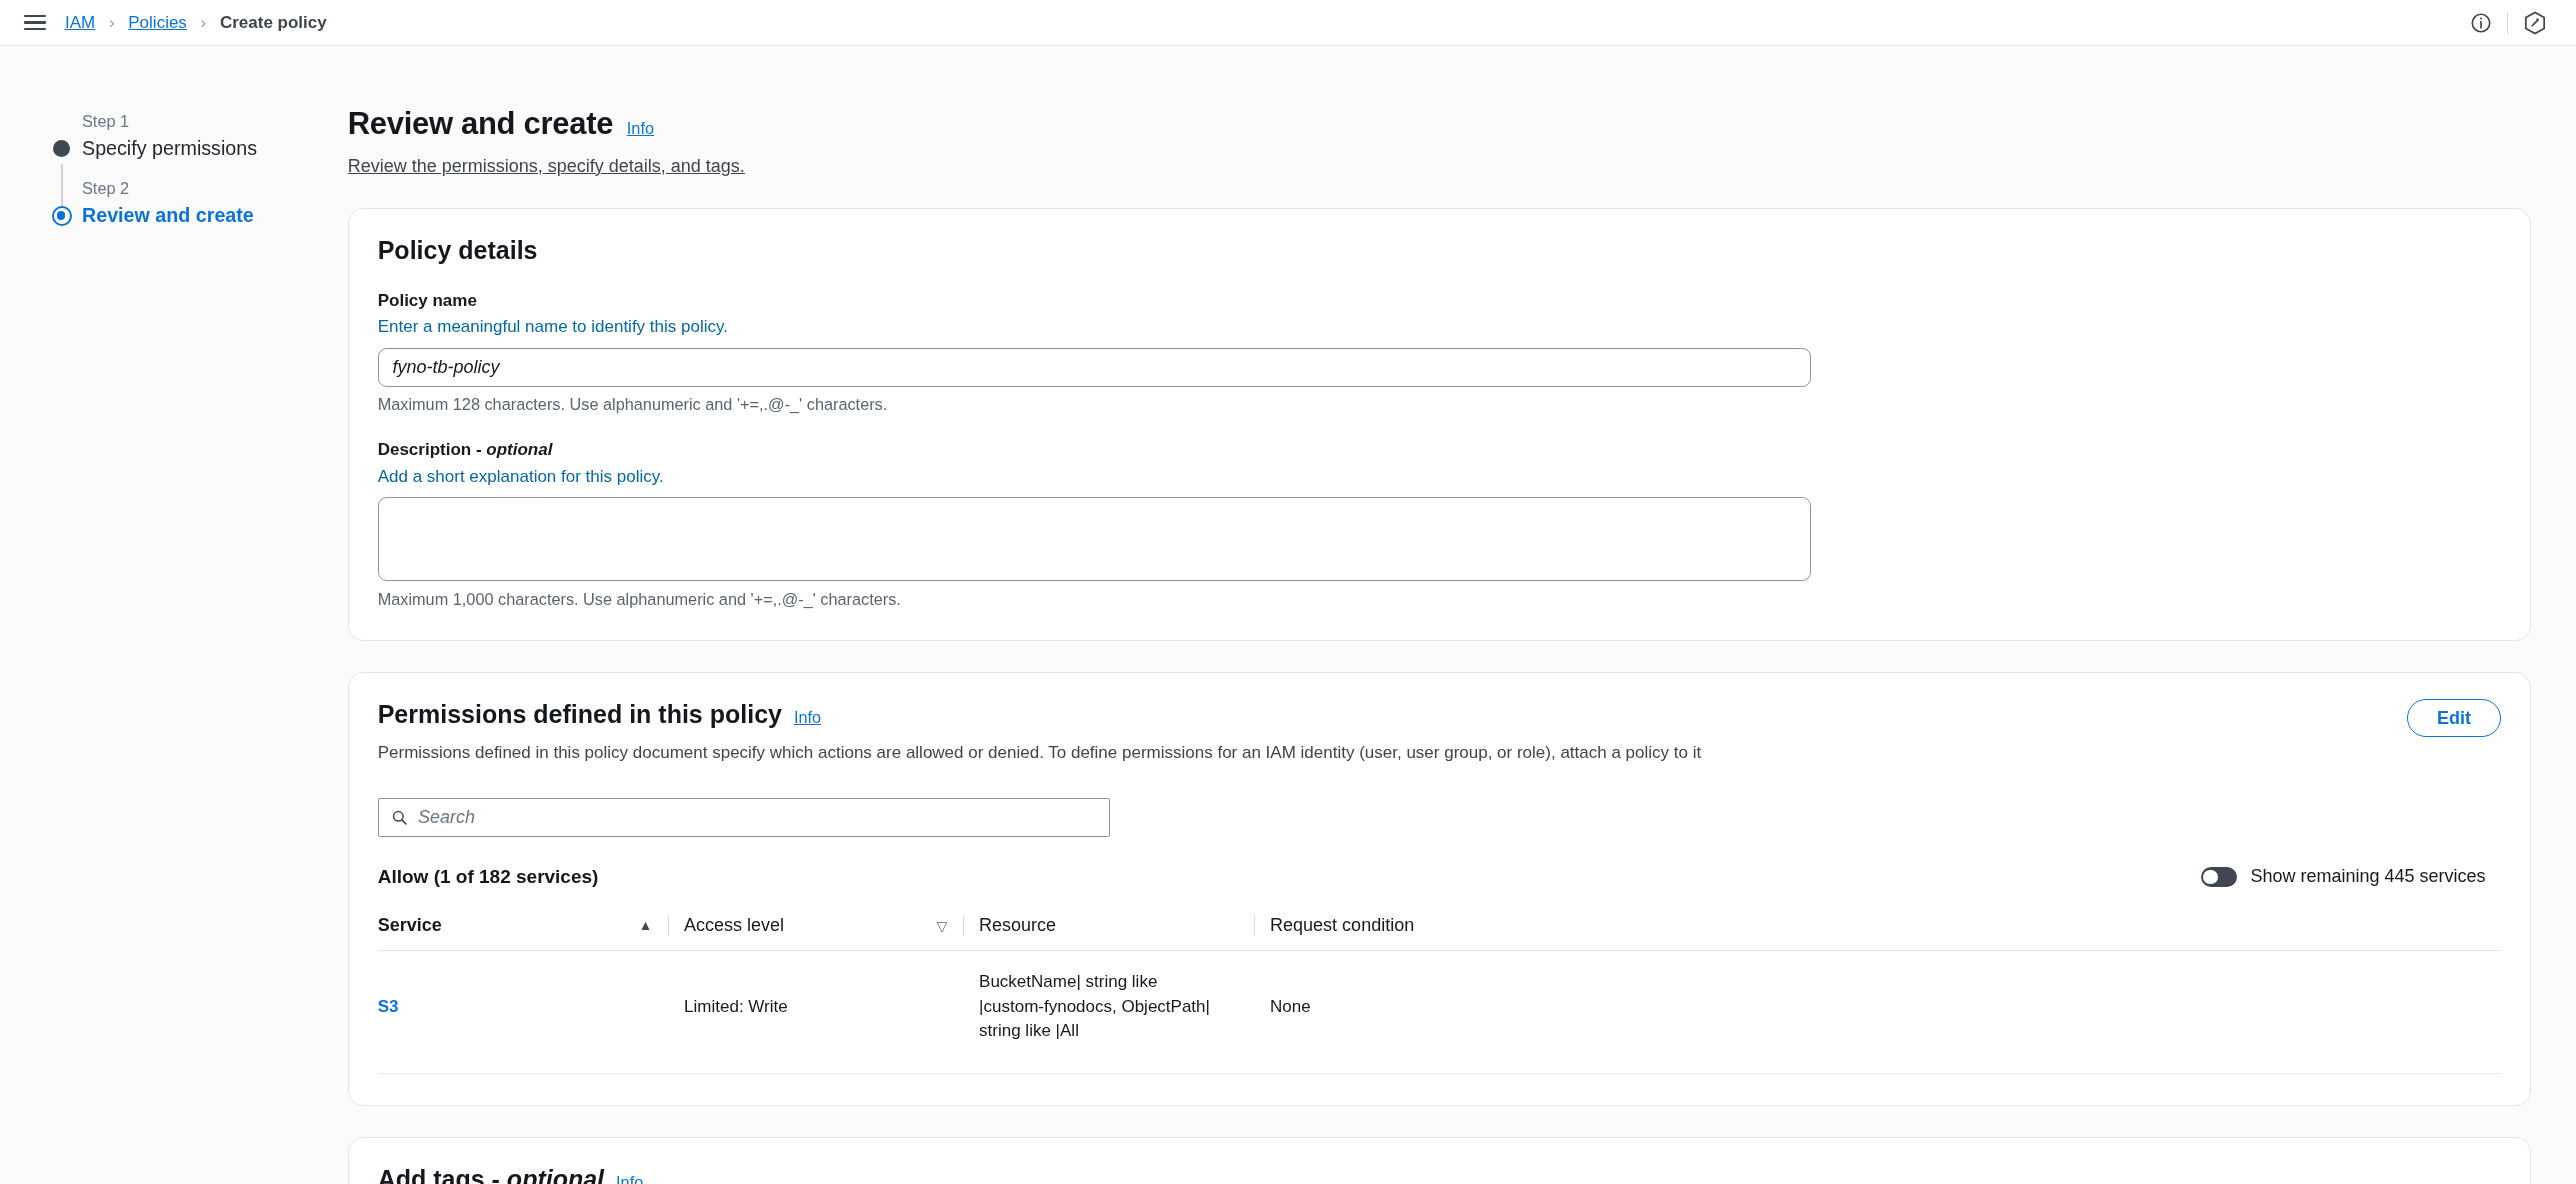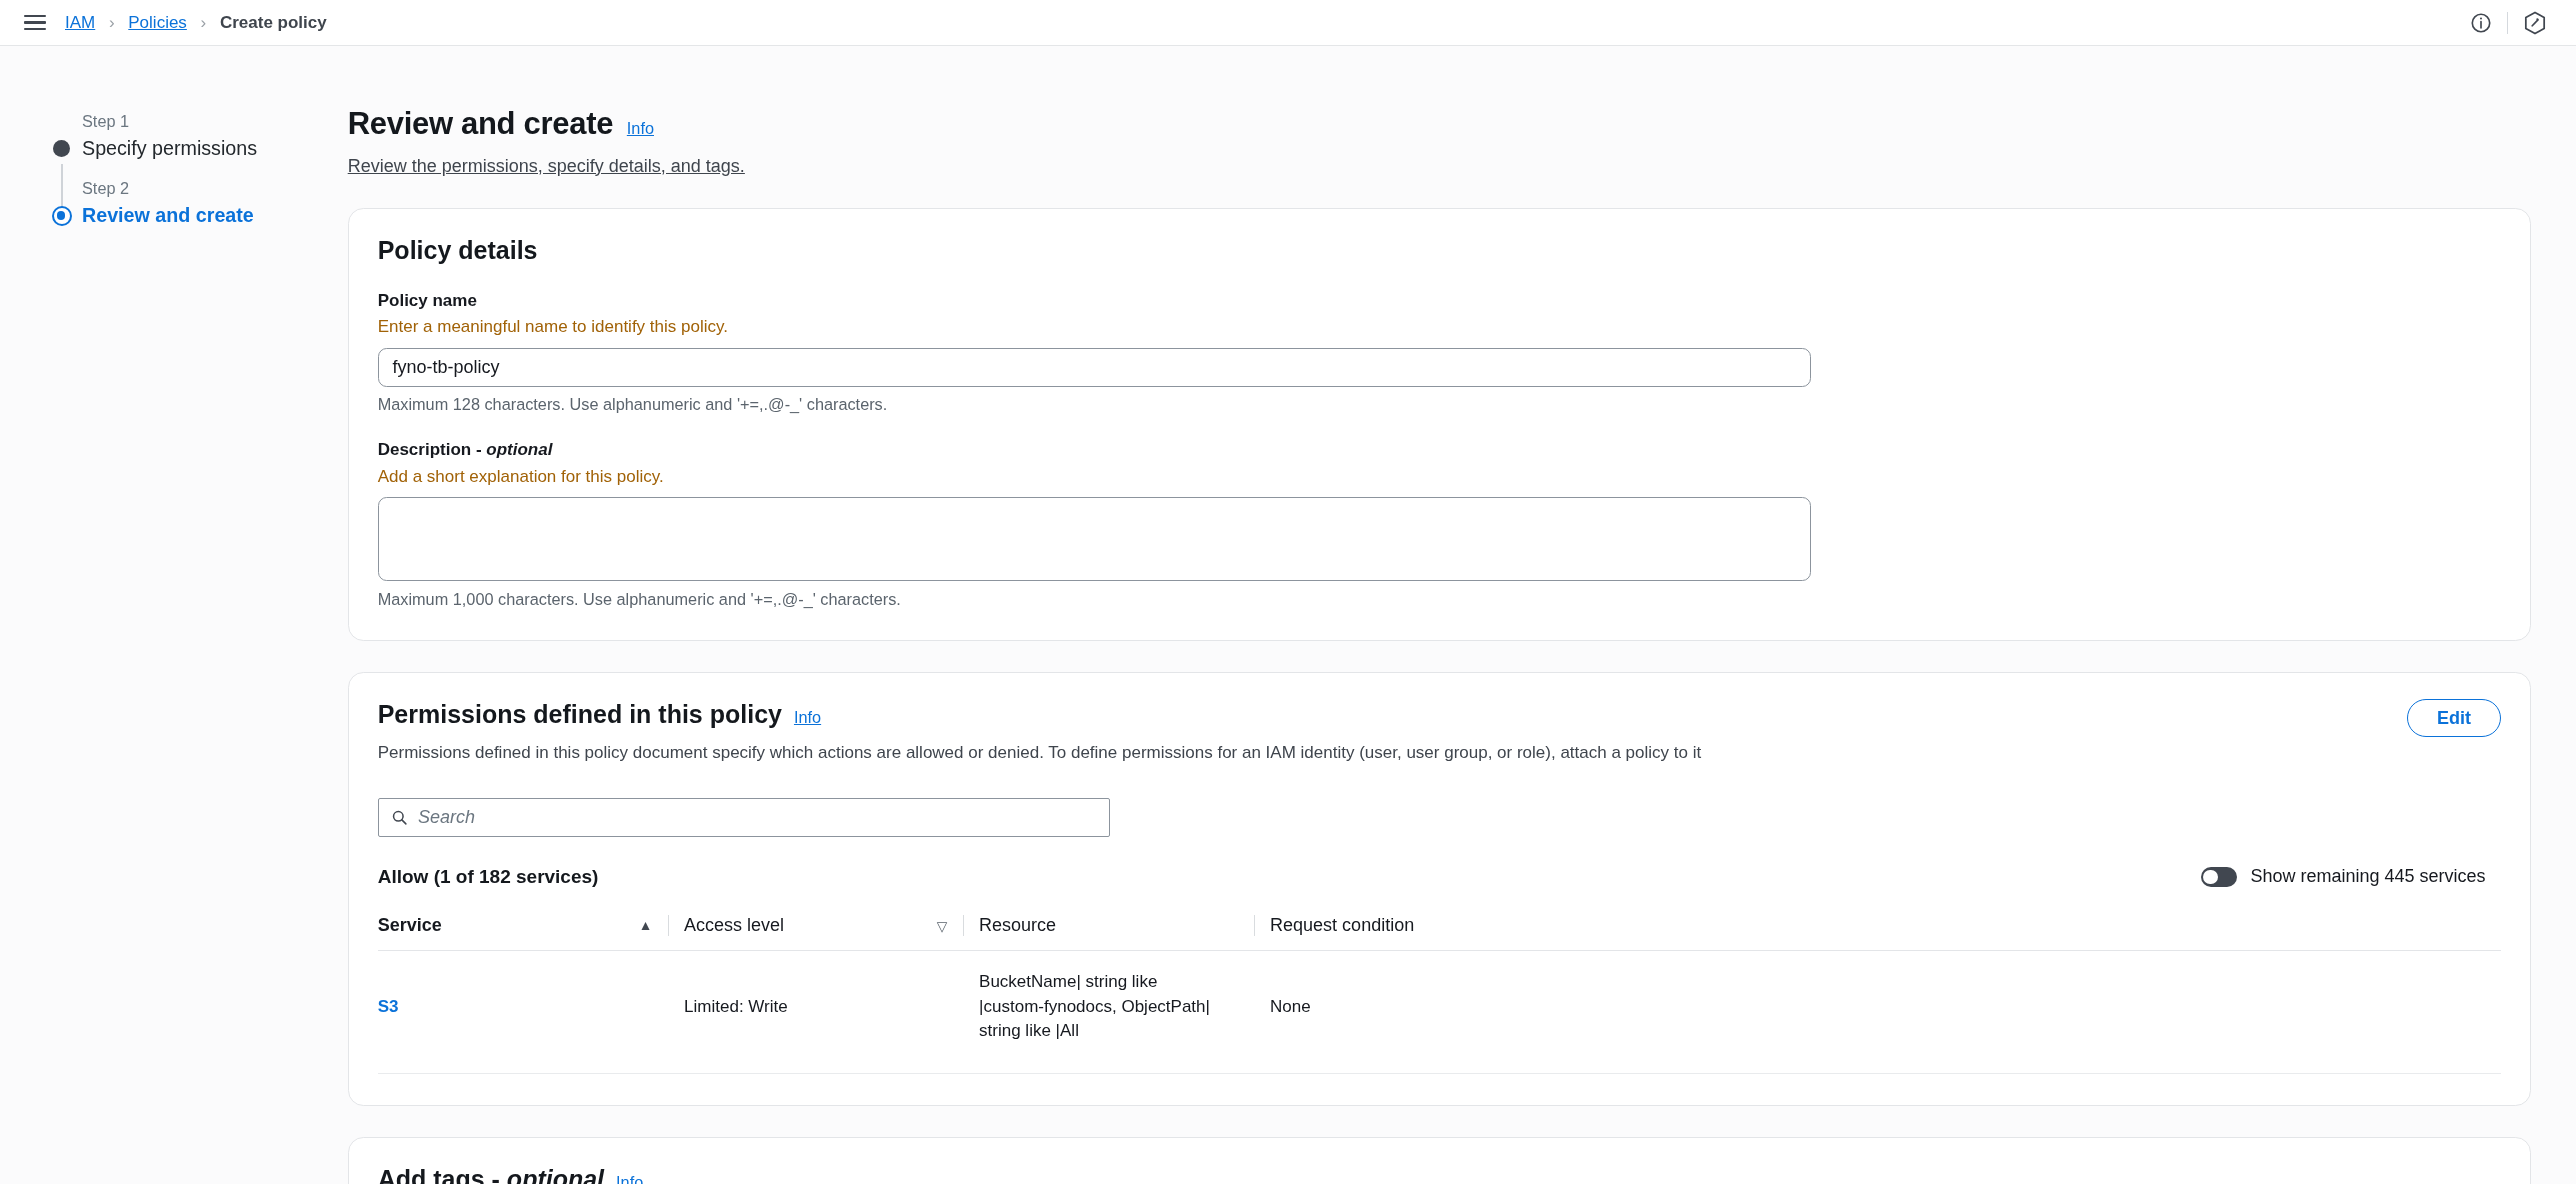--- a/index.html
+++ b/index.html
@@ -63,30 +63,31 @@
     border-radius: 15.4px;
     margin-top: 31px;
     padding: 27px 29px 31px 29px;
     position: relative;
   }
   .card-title { font-size: 25px; font-weight: bold; color: #14181d; }
   .card-title-row { display: flex; align-items: baseline; gap: 12px; }
   .card-desc { font-size: 17px; color: #3f454d; margin-top: 13.7px; }
 
   .field-label { font-size: 17px; font-weight: bold; color: #16191f; margin-top: 26px; }
-  .field-hint { font-size: 17px; color: #a16207; margin-top: 6.8px; }
+  .field-hint { font-size: 17px; color: #0369a1; margin-top: 6.8px; }
   .constraint { font-size: 16.3px; color: #5b646d; margin-top: 8.6px; }
   .italic { font-style: italic; }
 
   .text-input {
     width: 1433px; height: 39px;
     border: 0.9px solid #8c949d; border-radius: 8.6px;
     background: #fff; font-size: 18px; color: #16191f;
     padding: 0 13.7px; margin-top: 10.3px; display: block;
     font-family: "Liberation Sans", sans-serif;
+    font-style: italic;
   }
   .text-area {
     width: 1433px; height: 84px;
     border: 0.9px solid #8c949d; border-radius: 8.6px;
     background: #fff; font-size: 18px; color: #16191f;
     padding: 8.6px 13.7px; margin-top: 10.3px; display: block; resize: none;
     font-family: "Liberation Sans", sans-serif;
   }
 
   

